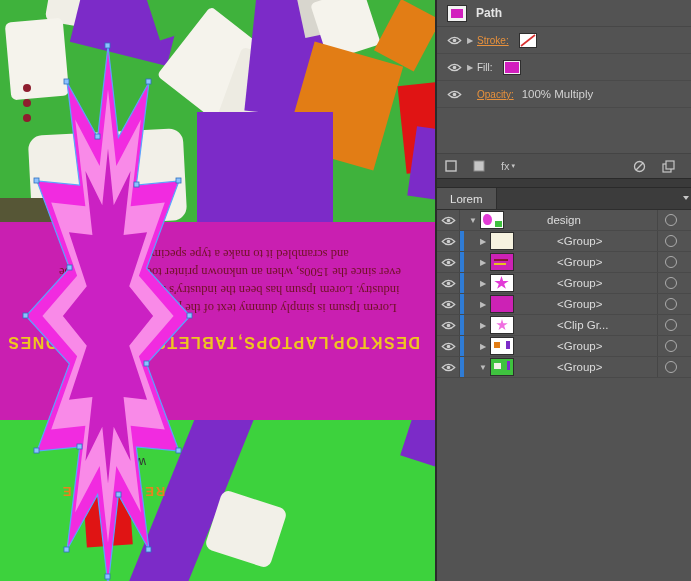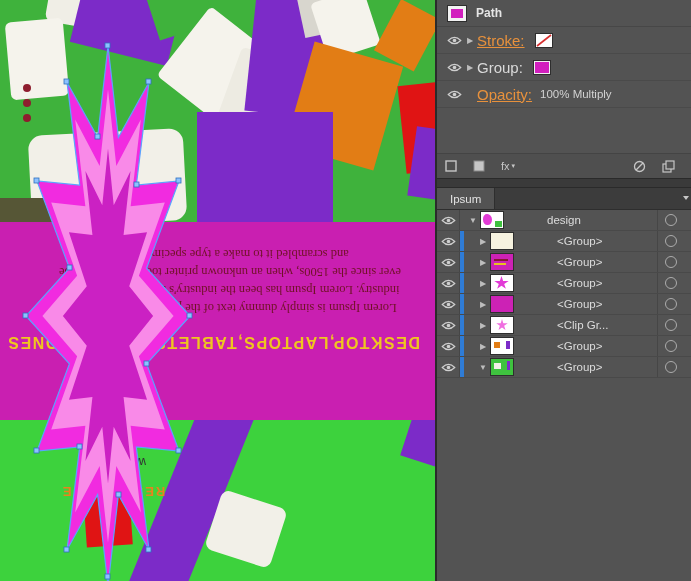--- a/index.html
+++ b/index.html
@@ -21,21 +21,21 @@
   .right{position:absolute;left:435px;top:0;width:276px;height:581px;background:#535353;border-left:2px solid #2B2B2B;box-sizing:border-box;display:flex;flex-direction:column;}
   .ap{height:178px;display:flex;flex-direction:column;}
   .ap-header{height:26px;display:flex;align-items:center;gap:9px;padding-left:10px;border-bottom:1px solid #474747;}
   .ap-header .swatch-wrap{width:18px;height:15px;background:#F2F2F2;border:1px solid #2E2E2E;display:flex;align-items:center;justify-content:center;}
   .ap-header .swatch-wrap .sw{width:12px;height:9px;background:#D21FBE;}
   .ap-title{font-size:12px;font-weight:bold;color:#E6E6E6;}
   .ap-row{height:26px;display:flex;align-items:center;padding-left:8px;border-bottom:1px solid #4A4A4A;}
   .eye{width:18px;display:flex;justify-content:center;flex:none;}
   .tri{width:14px;color:#BDBDBD;font-size:8px;flex:none;text-align:center;}
   .tri-spacer{width:14px;flex:none;}
-  .ap-label{font-size:15px;}
+  .ap-label{font-size:10px;}
   .ap-link{color:#E8913C;text-decoration:underline;cursor:pointer;}
   .ap-plain{color:#DADADA;}
   .ap-value{font-size:11.5px;color:#D2D2D2;margin-left:8px;}
   .ap-swatch{width:16px;height:13px;border:1px solid #2E2E2E;margin-left:10px;position:relative;background:#FFFFFF;flex:none;}
   .ap-swatch.none svg{position:absolute;inset:0;}
   .ap-swatch.fill{background:#D21FBE;box-shadow:inset 0 0 0 1px #F0F0F0;}
   .ap-spacer{flex:1;}
   .ap-toolbar{height:24px;border-top:1px solid #444444;background:#4F4F4F;display:flex;align-items:center;padding:0 8px;gap:16px;}
   .ap-toolbar .grow{flex:1;}
   .tool-ic{display:flex;align-items:center;color:#C6C6C6;cursor:pointer;}
@@ -194,21 +194,21 @@
         </span>
       </div>
       <div class="ap-row">
         <span class="eye">
           <svg width="15" height="9" viewBox="0 0 16 10">
               <path d="M1 5 Q8 -2 15 5 Q8 12 1 5 Z" fill="none" stroke="#CFCFCF" stroke-width="1.2"></path>
               <circle cx="8" cy="5" r="2" fill="#CFCFCF"></circle>
             </svg>
         </span>
         <span class="tri">▶</span>
-        <span class="ap-label ap-plain">Group:</span>
+        <span class="ap-label ap-plain">Fill:</span>
         <span class="ap-swatch fill"></span>
       </div>
       <div class="ap-row">
         <span class="eye">
           <svg width="15" height="9" viewBox="0 0 16 10">
               <path d="M1 5 Q8 -2 15 5 Q8 12 1 5 Z" fill="none" stroke="#CFCFCF" stroke-width="1.2"></path>
               <circle cx="8" cy="5" r="2" fill="#CFCFCF"></circle>
             </svg>
         </span>
         <span class="tri-spacer"></span>
@@ -251,21 +251,21 @@
               <line x1="4.5" y1="1.5" x2="7.5" y2="1.5" stroke="#C6C6C6" stroke-width="1.2"></line>
             </svg>
         </span>
       </div>
     </div>
 
     <div class="panel-gap"></div>
 
     <div class="layers">
       <div class="tabbar">
-        <div class="tab">Ipsum</div>
+        <div class="tab">Lorem</div>
         <div class="menu">
           <svg width="22" height="11" viewBox="0 0 22 11">
               <polygon points="0,3 6,3 3,7" fill="#C6C6C6"></polygon>
               <line x1="9" y1="2" x2="21" y2="2" stroke="#C6C6C6" stroke-width="1.4"></line>
               <line x1="9" y1="5.5" x2="21" y2="5.5" stroke="#C6C6C6" stroke-width="1.4"></line>
               <line x1="9" y1="9" x2="21" y2="9" stroke="#C6C6C6" stroke-width="1.4"></line>
             </svg>
         </div>
       </div>
       <div class="rows">

